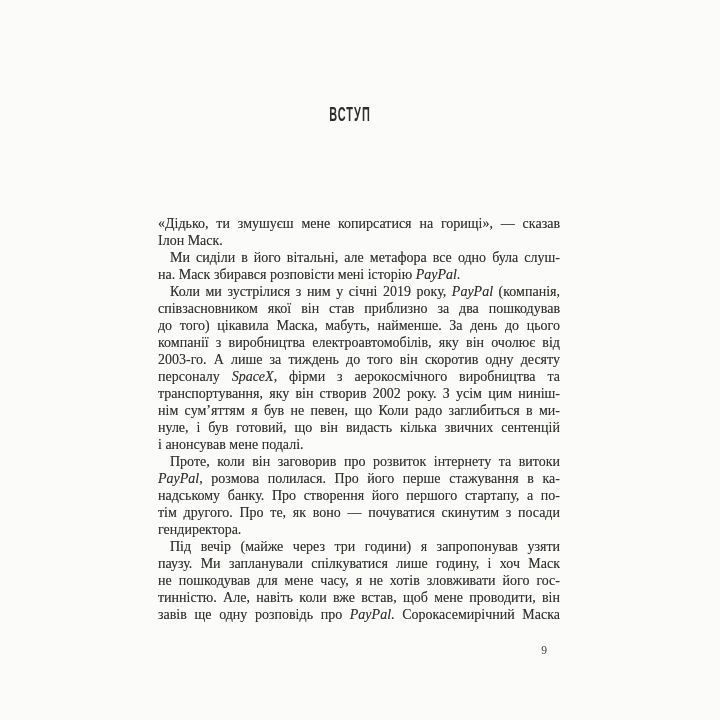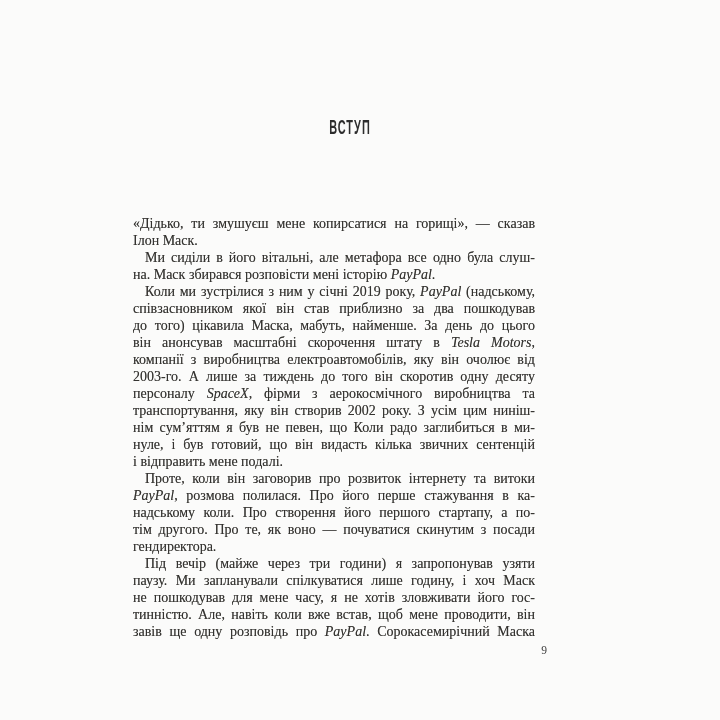--- a/index.html
+++ b/index.html
@@ -7,39 +7,39 @@
     width: 720px; height: 720px;
     background: #fbfbfa;
     position: relative;
     overflow: hidden;
     font-family: "Liberation Serif", serif;
   }
   .page { position: absolute; inset: 0; }
 
   .heading {
     position: absolute;
-    top: 116px; left: 149px; width: 402px;
+    top: 103px; left: 149px; width: 402px;
     margin: 0;
     text-align: center;
     font-family: "Liberation Sans", sans-serif;
     font-weight: 700;
     font-size: 21px;
     line-height: 22px;
     color: #2d2d2d;
   }
   .heading .squeeze {
     display: inline-block;
     transform: scaleX(0.52);
     transform-origin: 50% 50%;
     letter-spacing: 2px;
   }
 
   .textblock {
     position: absolute;
-    top: 215px; left: 133px; width: 402px;
+    top: 215px; left: 158px; width: 402px;
     font-size: 14px;
     color: #343330;
     text-shadow: 0 0 0.4px rgba(70,68,64,0.55);
   }
   .line {
     height: 17px;
     line-height: 17px;
     text-align: justify;
     text-align-last: justify;
     white-space: normal;
@@ -62,34 +62,33 @@
 <body>
 
 <div class="page">
   <h1 class="heading"><span class="squeeze">ВСТУП</span></h1>
 
   <div class="textblock" id="textblock">
       <div class="line"><span>«Дідько, ти змушуєш мене копирсатися на горищі», — сказав</span></div>
       <div class="line last"><span>Ілон Маск.</span></div>
       <div class="line ind"><span>Ми сиділи в його вітальні, але метафора все одно була слуш-</span></div>
       <div class="line last"><span>на. Маск збирався розповісти мені історію </span><i>PayPal</i><span>.</span></div>
-      <div class="line ind"><span>Коли ми зустрілися з ним у січні 2019 року, </span><i>PayPal</i><span> (надському,</span></div>
+      <div class="line ind"><span>Коли ми зустрілися з ним у січні 2019 року, </span><i>PayPal</i><span> (компанія,</span></div>
       <div class="line"><span>співзасновником якої він став приблизно за два пошкодував</span></div>
       <div class="line"><span>до того) цікавила Маска, мабуть, найменше. За день до цього</span></div>
-      <div class="line"><span>він анонсував масштабні скорочення штату в </span><i>Tesla Motors</i><span>,</span></div>
       <div class="line"><span>компанії з виробництва електроавтомобілів, яку він очолює від</span></div>
       <div class="line"><span>2003-го. А лише за тиждень до того він скоротив одну десяту</span></div>
       <div class="line"><span>персоналу </span><i>SpaceX</i><span>, фірми з аерокосмічного виробництва та</span></div>
       <div class="line"><span>транспортування, яку він створив 2002 року. З усім цим ниніш-</span></div>
       <div class="line"><span>нім сум’яттям я був не певен, що Коли радо заглибиться в ми-</span></div>
       <div class="line"><span>нуле, і був готовий, що він видасть кілька звичних сентенцій</span></div>
-      <div class="line last"><span>і відправить мене подалі.</span></div>
+      <div class="line last"><span>і анонсував мене подалі.</span></div>
       <div class="line ind"><span>Проте, коли він заговорив про розвиток інтернету та витоки</span></div>
       <div class="line"><i>PayPal</i><span>, розмова полилася. Про його перше стажування в ка-</span></div>
-      <div class="line"><span>надському коли. Про створення його першого стартапу, а по-</span></div>
+      <div class="line"><span>надському банку. Про створення його першого стартапу, а по-</span></div>
       <div class="line"><span>тім другого. Про те, як воно — почуватися скинутим з посади</span></div>
       <div class="line last"><span>гендиректора.</span></div>
       <div class="line ind"><span>Під вечір (майже через три години) я запропонував узяти</span></div>
       <div class="line"><span>паузу. Ми запланували спілкуватися лише годину, і хоч Маск</span></div>
       <div class="line"><span>не пошкодував для мене часу, я не хотів зловживати його гос-</span></div>
       <div class="line"><span>тинністю. Але, навіть коли вже встав, щоб мене проводити, він</span></div>
       <div class="line"><span>завів ще одну розповідь про </span><i>PayPal</i><span>. Сорокасемирічний Маска</span></div>
     </div>
 
   <div class="pagenum">9</div>

